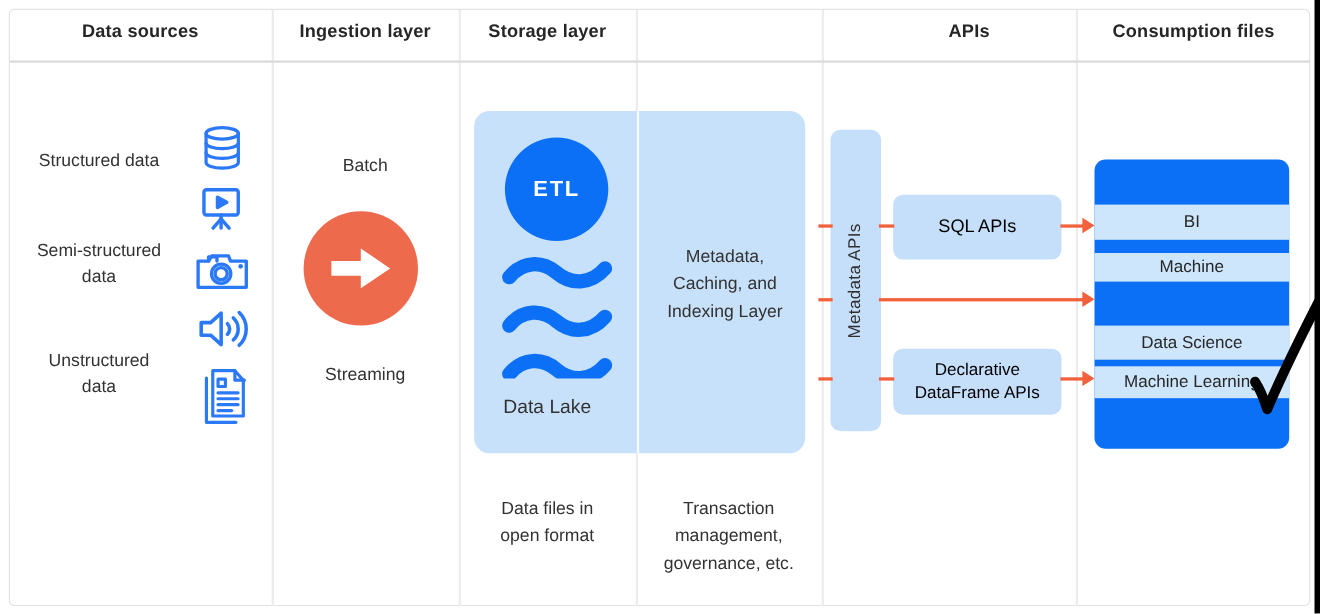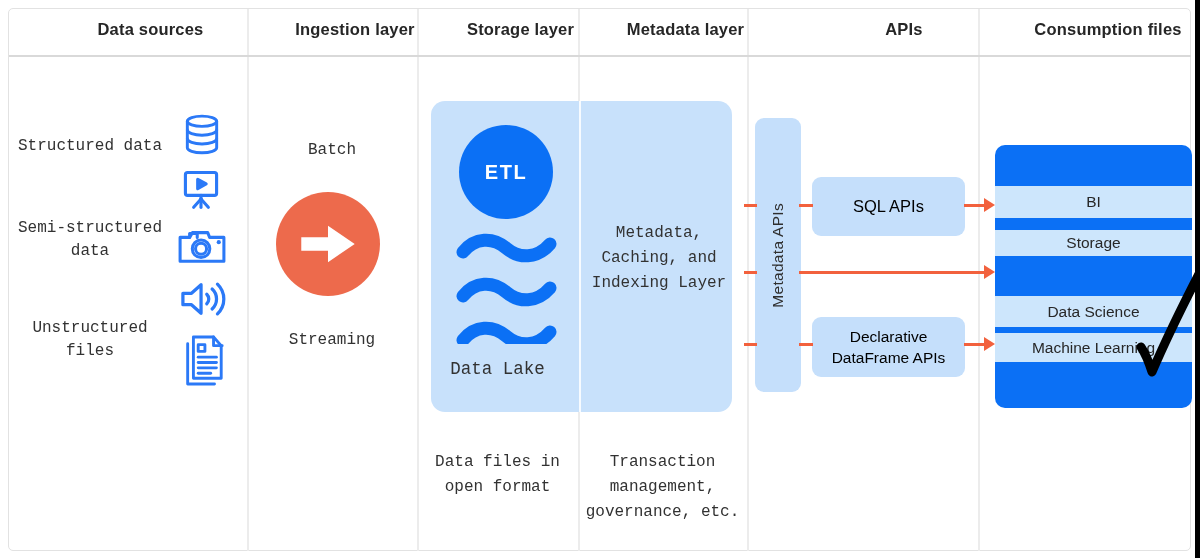--- a/index.html
+++ b/index.html
@@ -2,34 +2,34 @@
 <html><head>
 <meta charset="utf-8">
 <style>
   html,body{margin:0;padding:0;background:#fff;}
   #canvas{position:relative;width:1200px;height:558px;background:#ffffff;overflow:hidden;
           font-family:"Liberation Sans","DejaVu Sans",sans-serif;color:#2e2e2e;}
   .abs{position:absolute;}
   .frame{left:8px;top:8px;width:1183px;height:543px;border:1.5px solid #e2e2e2;border-radius:5px;box-sizing:border-box;background:#fff;}
   .vline{top:9px;height:542px;width:1.5px;background:#ececec;}
   .hline{left:9px;top:55px;width:1182px;height:1.5px;background:#d9d9d9;}
-  .hdr{top:20px;font-size:16.5px;font-weight:700;text-align:center;color:#262626;letter-spacing:.2px;padding-left:23px;}
-  .lbl{font-size:16px;line-height:23px;color:#323232;text-align:center;white-space:pre-line;font-family:Liberation Mono, monospace;}
+  .hdr{top:20px;font-size:16.5px;font-weight:700;text-align:center;color:#262626;letter-spacing:.2px;}
+  .lbl{font-size:16px;line-height:23px;color:#323232;text-align:center;white-space:pre-line;}
   .panel{background:#c8e1fb;border-radius:14px;}
   .seam{background:rgba(255,255,255,.85);}
   .etl{background:#0b70f5;border-radius:50%;display:flex;align-items:center;justify-content:center;
        color:#fff;font-weight:700;font-size:20px;letter-spacing:1.5px;}
   .ingest-circle{background:#ed6a4c;border-radius:50%;display:flex;align-items:center;justify-content:center;}
   .apibox{background:#c5dffb;border-radius:9px;display:flex;align-items:center;justify-content:center;
           font-size:16px;color:#000000;text-align:center;white-space:pre-line;line-height:21px;}
   .vbar{background:#c5dffb;border-radius:9px;display:flex;align-items:center;justify-content:center;}
   .vtext{writing-mode:vertical-rl;transform:rotate(180deg);font-size:15.5px;color:#2f2f2f;letter-spacing:.3px;}
   .oline{background:#f2613d;height:2.5px;}
   .ohead{width:0;height:0;border-left:11px solid #f2613d;border-top:7px solid transparent;border-bottom:7px solid transparent;}
-  .consume{background:#0b70f5;border-radius:10px;padding-left:20px;}
+  .consume{background:#0b70f5;border-radius:10px;}
   .band{position:absolute;left:0;width:100%;background:#cde6fc;display:flex;align-items:center;justify-content:center;
         font-size:15.5px;color:#272727;}
   .blackstripe{background:#000;}
   svg{display:block;}
 </style>
 </head>
 <body>
 
 <div id="canvas">
 
@@ -37,29 +37,28 @@
   <div class="abs vline" style="left:247px"></div>
   <div class="abs vline" style="left:417px"></div>
   <div class="abs vline" style="left:578px"></div>
   <div class="abs vline" style="left:747px"></div>
   <div class="abs vline" style="left:978px"></div>
   <div class="abs hline"></div>
 
   <div class="abs hdr" style="left:8px;width:239px">Data sources</div>
   <div class="abs hdr" style="left:247px;width:170px">Ingestion layer</div>
   <div class="abs hdr" style="left:417px;width:161px">Storage layer</div>
-  <div class="abs hdr" style="left:578px;width:169px">Metadata layer</div>
   <div class="abs hdr" style="left:747px;width:268px">APIs</div>
   <div class="abs hdr" style="left:978px;width:214px">Consumption files</div>
 
   <div class="abs lbl" style="left:12px;top:135px;width:156px">Structured data</div>
   <div class="abs lbl" style="left:12px;top:217px;width:156px">Semi-structured
 data</div>
   <div class="abs lbl" style="left:12px;top:317px;width:156px">Unstructured
-files</div>
+data</div>
 
   <span class="abs" style="left:180px;top:112px">
     <svg width="44" height="46" viewBox="0 0 24 25" fill="none" stroke="#2b79f7" stroke-width="1.6" stroke-linecap="round">
       <ellipse cx="12" cy="5" rx="8" ry="2.8"></ellipse>
       <path d="M4 5v4.8c0 1.55 3.6 2.8 8 2.8s8-1.25 8-2.8V5"></path>
       <path d="M4 9.8v4.8c0 1.55 3.6 2.8 8 2.8s8-1.25 8-2.8V9.8"></path>
       <path d="M4 14.6v4.8c0 1.55 3.6 2.8 8 2.8s8-1.25 8-2.8v-4.8"></path>
     </svg>
   </span>
 
@@ -159,21 +158,21 @@
   <div class="abs oline" style="left:799px;top:271px;width:187px"></div>
   <div class="abs ohead" style="left:984px;top:265px"></div>
 
   <div class="abs oline" style="left:744px;top:343px;width:13px"></div>
   <div class="abs oline" style="left:799px;top:343px;width:14px"></div>
   <div class="abs oline" style="left:964px;top:343px;width:22px"></div>
   <div class="abs ohead" style="left:984px;top:337px"></div>
 
   <div class="abs consume" style="left:995px;top:145px;width:177px;height:263px">
     <div class="band" style="top:41px;height:32px">BI</div>
-    <div class="band" style="top:85px;height:26px">Storage</div>
+    <div class="band" style="top:85px;height:26px">Machine</div>
     <div class="band" style="top:151px;height:31px">Data Science</div>
     <div class="band" style="top:188px;height:29px">Machine Learning</div>
   </div>
 
   <div class="abs blackstripe" style="left:1195px;top:0;width:5px;height:558px"></div>
   <svg class="abs" style="left:0;top:0;pointer-events:none" width="1200" height="558">
     <path d="M1141 347 Q1147 356 1152 372 Q1170 330 1201 270" fill="none" stroke="#000" stroke-width="9" stroke-linecap="round" stroke-linejoin="round"></path>
   </svg>
 
 </div>

